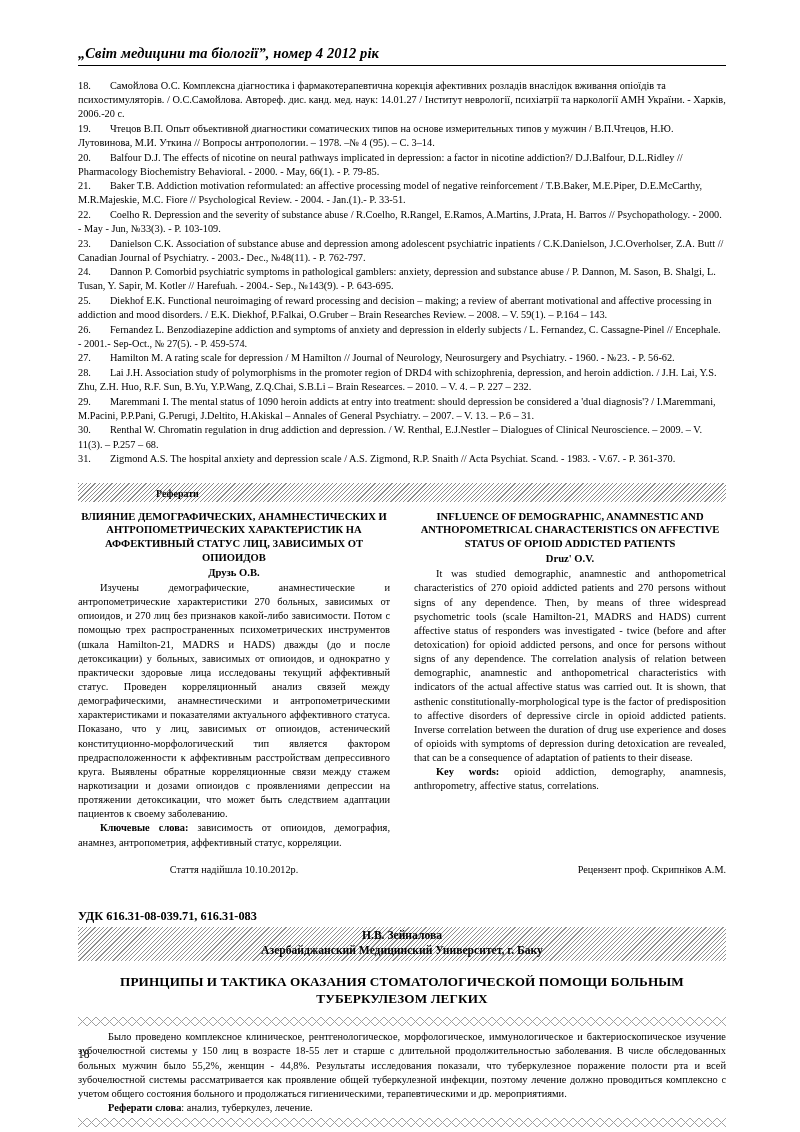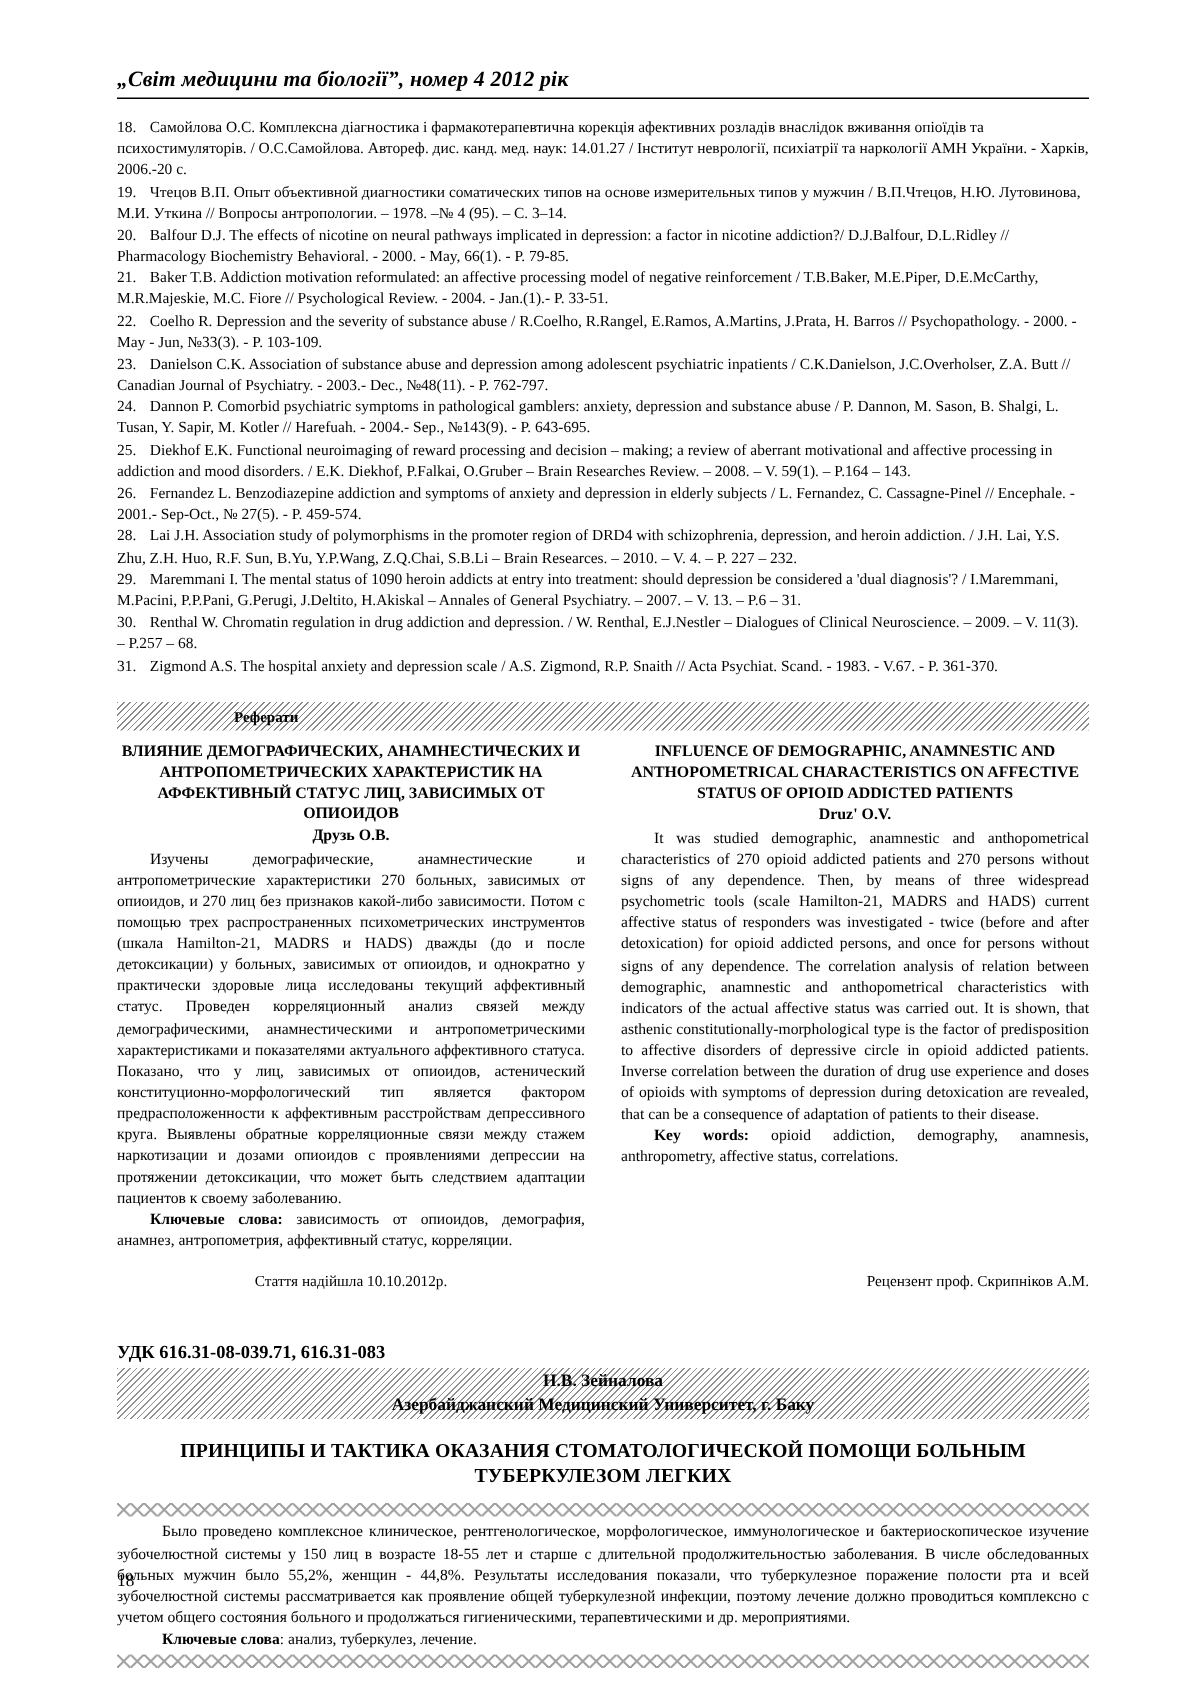--- a/index.html
+++ b/index.html
@@ -50,21 +50,21 @@
   .reflist {
     font-size: 10.3px;
     line-height: 1.375;
     text-align: left;
   }
   .refitem {
     margin: 0 0 0.4px 0;
     text-indent: 0;
   }
   .refnum {
-    margin-right: 9px;
+    margin-right: 19px;
   }
 
   
   .band {
     position: relative;
     width: 100%;
     box-sizing: border-box;
     background-image: repeating-linear-gradient(
         135deg,
         #8a8a8a 0px, #8a8a8a 0.8px,
@@ -215,20 +215,21 @@
     <div class="reflist">
       <div class="refitem"><span class="refnum">18.</span><span>Самойлова О.С. Комплексна діагностика і фармакотерапевтична корекція афективних розладів внаслідок вживання опіоїдів та психостимуляторів. / О.С.Самойлова. Автореф. дис. канд. мед. наук: 14.01.27 / Інститут неврології, психіатрії та наркології АМН України. - Харків, 2006.-20 с.</span></div>
       <div class="refitem"><span class="refnum">19.</span><span>Чтецов В.П. Опыт объективной диагностики соматических типов на основе измерительных типов у мужчин / В.П.Чтецов, Н.Ю. Лутовинова, М.И. Уткина // Вопросы антропологии. – 1978. –№ 4 (95). – С. 3–14.</span></div>
       <div class="refitem"><span class="refnum">20.</span><span>Balfour D.J. The effects of nicotine on neural pathways implicated in depression: a factor in nicotine addiction?/ D.J.Balfour, D.L.Ridley // Pharmacology Biochemistry Behavioral. - 2000. -  May, 66(1). - P. 79-85.</span></div>
       <div class="refitem"><span class="refnum">21.</span><span>Baker T.B. Addiction motivation reformulated: an affective processing model of negative reinforcement  / T.B.Baker, M.E.Piper, D.E.McCarthy, M.R.Majeskie, M.C. Fiore // Psychological Review. - 2004. - Jan.(1).- P. 33-51.</span></div>
       <div class="refitem"><span class="refnum">22.</span><span>Coelho R. Depression and the severity of substance abuse / R.Coelho, R.Rangel, E.Ramos, A.Martins, J.Prata, H. Barros // Psychopathology. - 2000. -  May - Jun, №33(3). - P. 103-109.</span></div>
       <div class="refitem"><span class="refnum">23.</span><span>Danielson C.K. Association of substance abuse and depression among adolescent psychiatric inpatients  / C.K.Danielson, J.C.Overholser, Z.A. Butt // Canadian Journal of Psychiatry. - 2003.- Dec., №48(11). -  P. 762-797.</span></div>
       <div class="refitem"><span class="refnum">24.</span><span>Dannon P. Comorbid psychiatric symptoms in pathological gamblers: anxiety, depression and substance abuse / P. Dannon, M. Sason, B. Shalgi, L. Tusan, Y. Sapir, M. Kotler // Harefuah. - 2004.- Sep., №143(9). - P. 643-695.</span></div>
       <div class="refitem"><span class="refnum">25.</span><span>Diekhof E.K. Functional neuroimaging of reward processing and decision – making; a review of aberrant motivational and affective processing in addiction and mood disorders. / E.K. Diekhof, P.Falkai, O.Gruber – Brain Researches Review. – 2008. – V. 59(1). – P.164 – 143.</span></div>
       <div class="refitem"><span class="refnum">26.</span><span>Fernandez L. Benzodiazepine addiction and symptoms of anxiety and depression in elderly subjects  / L. Fernandez, C. Cassagne-Pinel // Encephale. - 2001.- Sep-Oct., № 27(5). - P. 459-574.</span></div>
+      <div class="refitem"><span class="refnum">27.</span><span>Hamilton M. A rating scale for depression / M Hamilton // Journal of Neurology, Neurosurgery and Psychiatry. - 1960. - №23. - P. 56-62.</span></div>
       <div class="refitem"><span class="refnum">28.</span><span>Lai J.H. Association study of polymorphisms in the promoter region of DRD4 with schizophrenia, depression, and heroin addiction. / J.H. Lai, Y.S. Zhu, Z.H. Huo, R.F. Sun, B.Yu, Y.P.Wang, Z.Q.Chai, S.B.Li – Brain Researces. – 2010. – V. 4. – P. 227 – 232.</span></div>
       <div class="refitem"><span class="refnum">29.</span><span>Maremmani I. The mental status of 1090 heroin addicts at entry into treatment: should depression be considered a 'dual diagnosis'? / I.Maremmani, M.Pacini, P.P.Pani, G.Perugi, J.Deltito, H.Akiskal – Annales of General Psychiatry. – 2007. – V. 13. – P.6 – 31.</span></div>
       <div class="refitem"><span class="refnum">30.</span><span>Renthal W. Chromatin regulation in drug addiction and depression. / W. Renthal, E.J.Nestler – Dialogues of Clinical Neuroscience. – 2009. – V. 11(3). – P.257 – 68.</span></div>
       <div class="refitem"><span class="refnum">31.</span><span>Zigmond A.S. The hospital anxiety and depression scale / A.S. Zigmond, R.P. Snaith // Acta Psychiat. Scand. - 1983. - V.67. - P. 361-370.</span></div>
     </div>
 
     <div style="height:16px"></div>
     <div class="band band-left">
       <span class="band-title">Реферати</span>
     </div>
@@ -263,20 +264,20 @@
       <span class="band-line">Азербайджанский Медицинский Университет, г. Баку</span>
     </div>
 
     <div class="article-title">ПРИНЦИПЫ И ТАКТИКА ОКАЗАНИЯ СТОМАТОЛОГИЧЕСКОЙ ПОМОЩИ БОЛЬНЫМ ТУБЕРКУЛЕЗОМ ЛЕГКИХ</div>
 
     <div class="zigzag zig-top"></div>
 
     <div class="ru-abstract">
       <span>Было проведено комплексное клиническое, рентгенологическое, морфологическое, иммунологическое и бактериоскопическое изучение зубочелюстной системы у 150 лиц в возрасте 18-55 лет и старше с длительной продолжительностью заболевания. В числе обследованных больных мужчин было 55,2%, женщин - 44,8%. Результаты исследования показали, что туберкулезное поражение полости рта и всей зубочелюстной системы рассматривается как проявление общей туберкулезной инфекции, поэтому лечение должно проводиться комплексно с учетом общего состояния больного и продолжаться гигиеническими, терапевтическими и др. мероприятиями.</span>
     </div>
-    <div class="ru-abstract kw-line"><span class="kw-label">Ключевые слова</span><span>: анализ, туберкулез, лечение.</span></div>
+    <div class="ru-abstract kw-line"><span class="kw-label">Реферати слова</span><span>: анализ, туберкулез, лечение.</span></div>
 
     <div class="zigzag zig-bot"></div>
 
   </div>
 
   <div class="folio">18</div>
 </div>
 
 </body></html>

